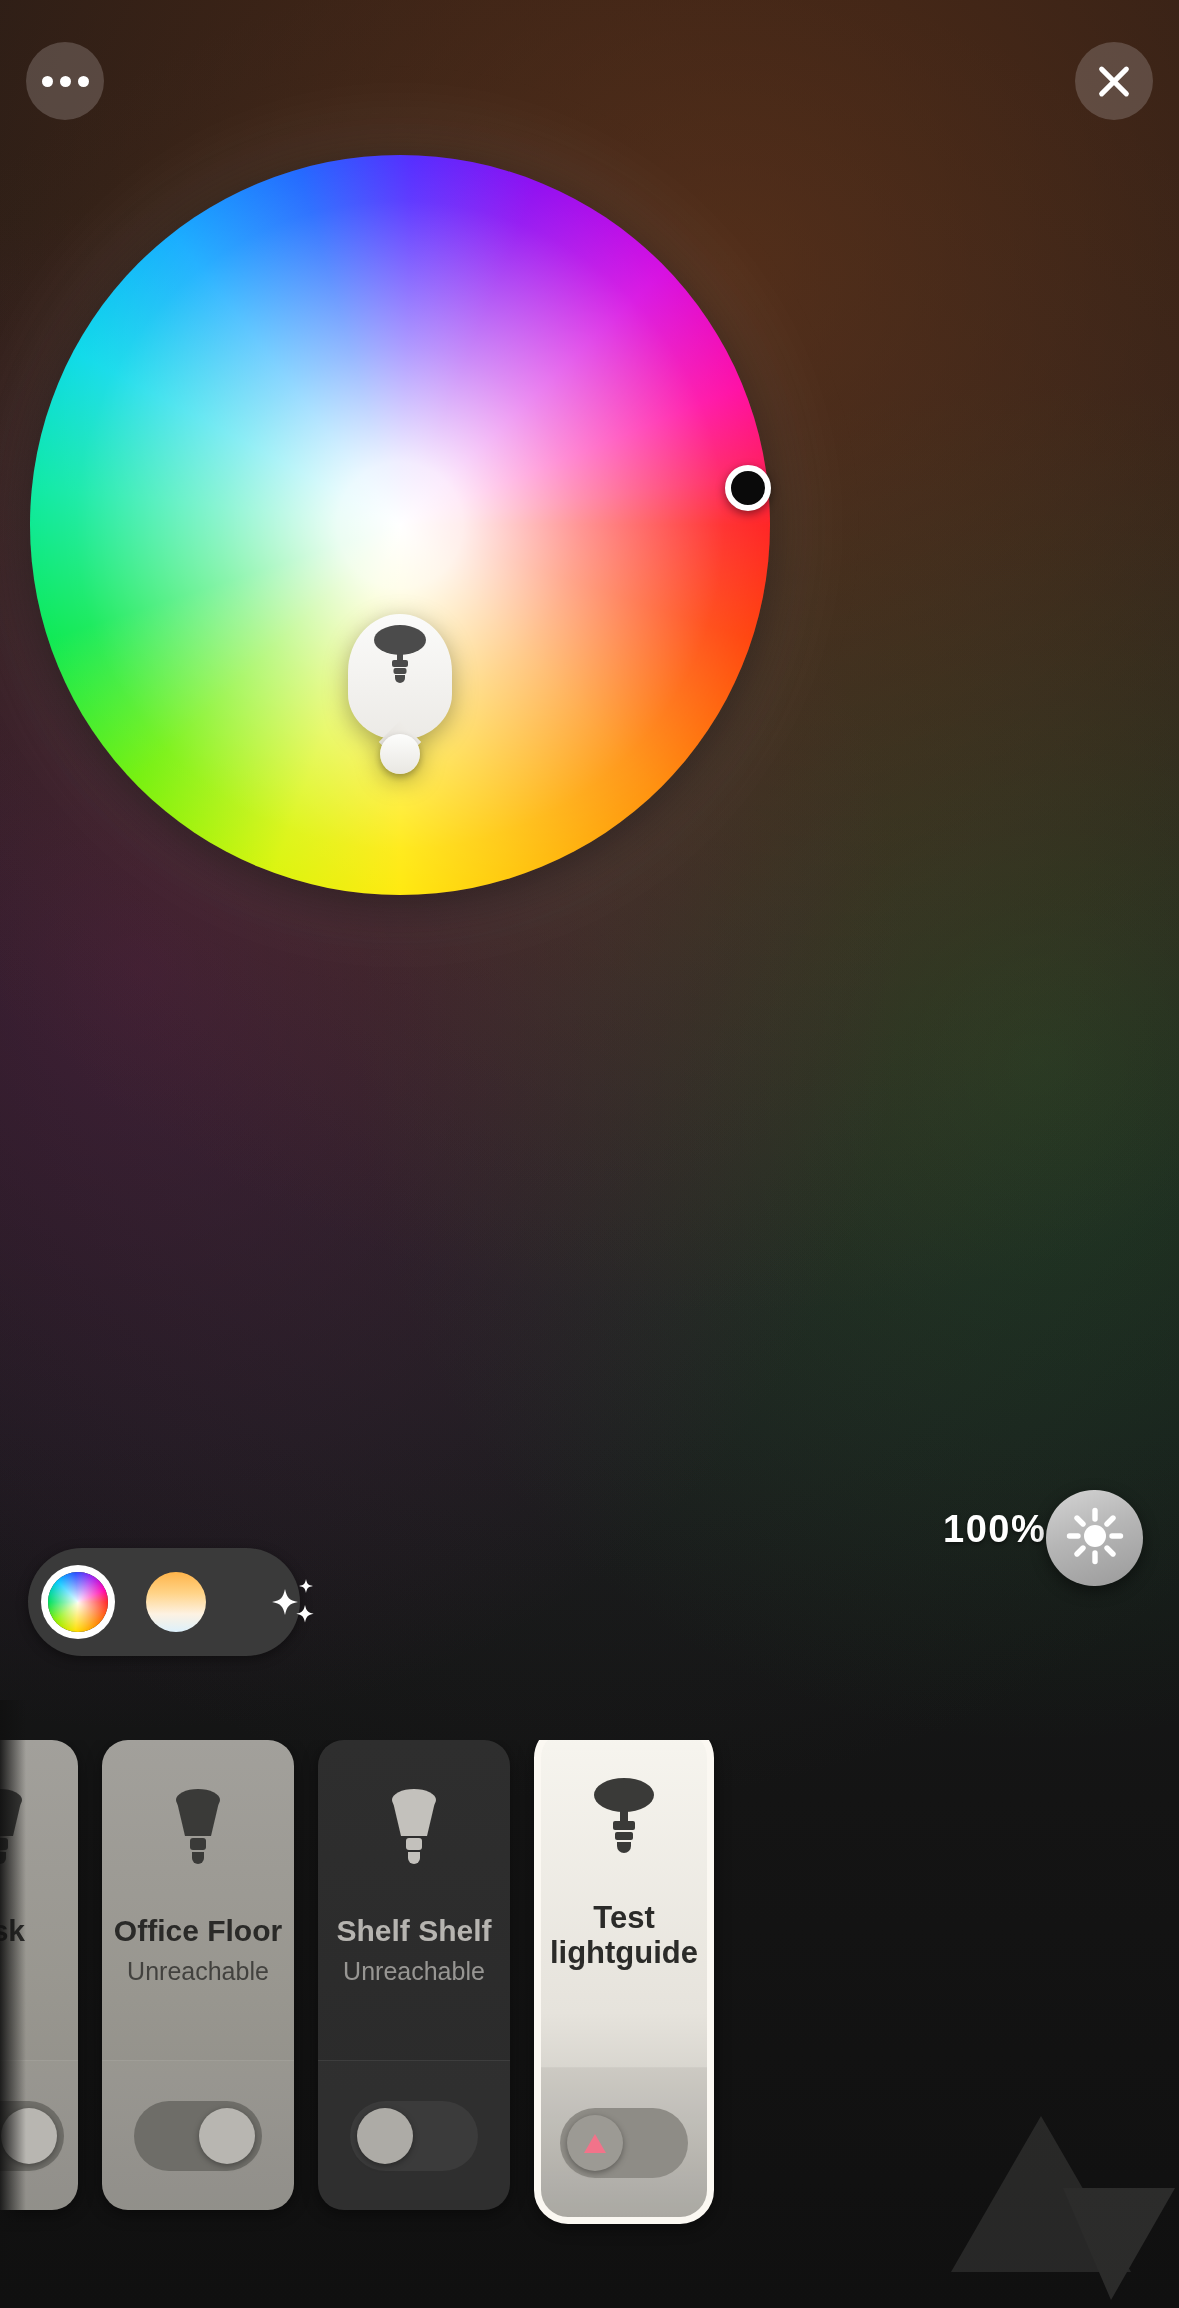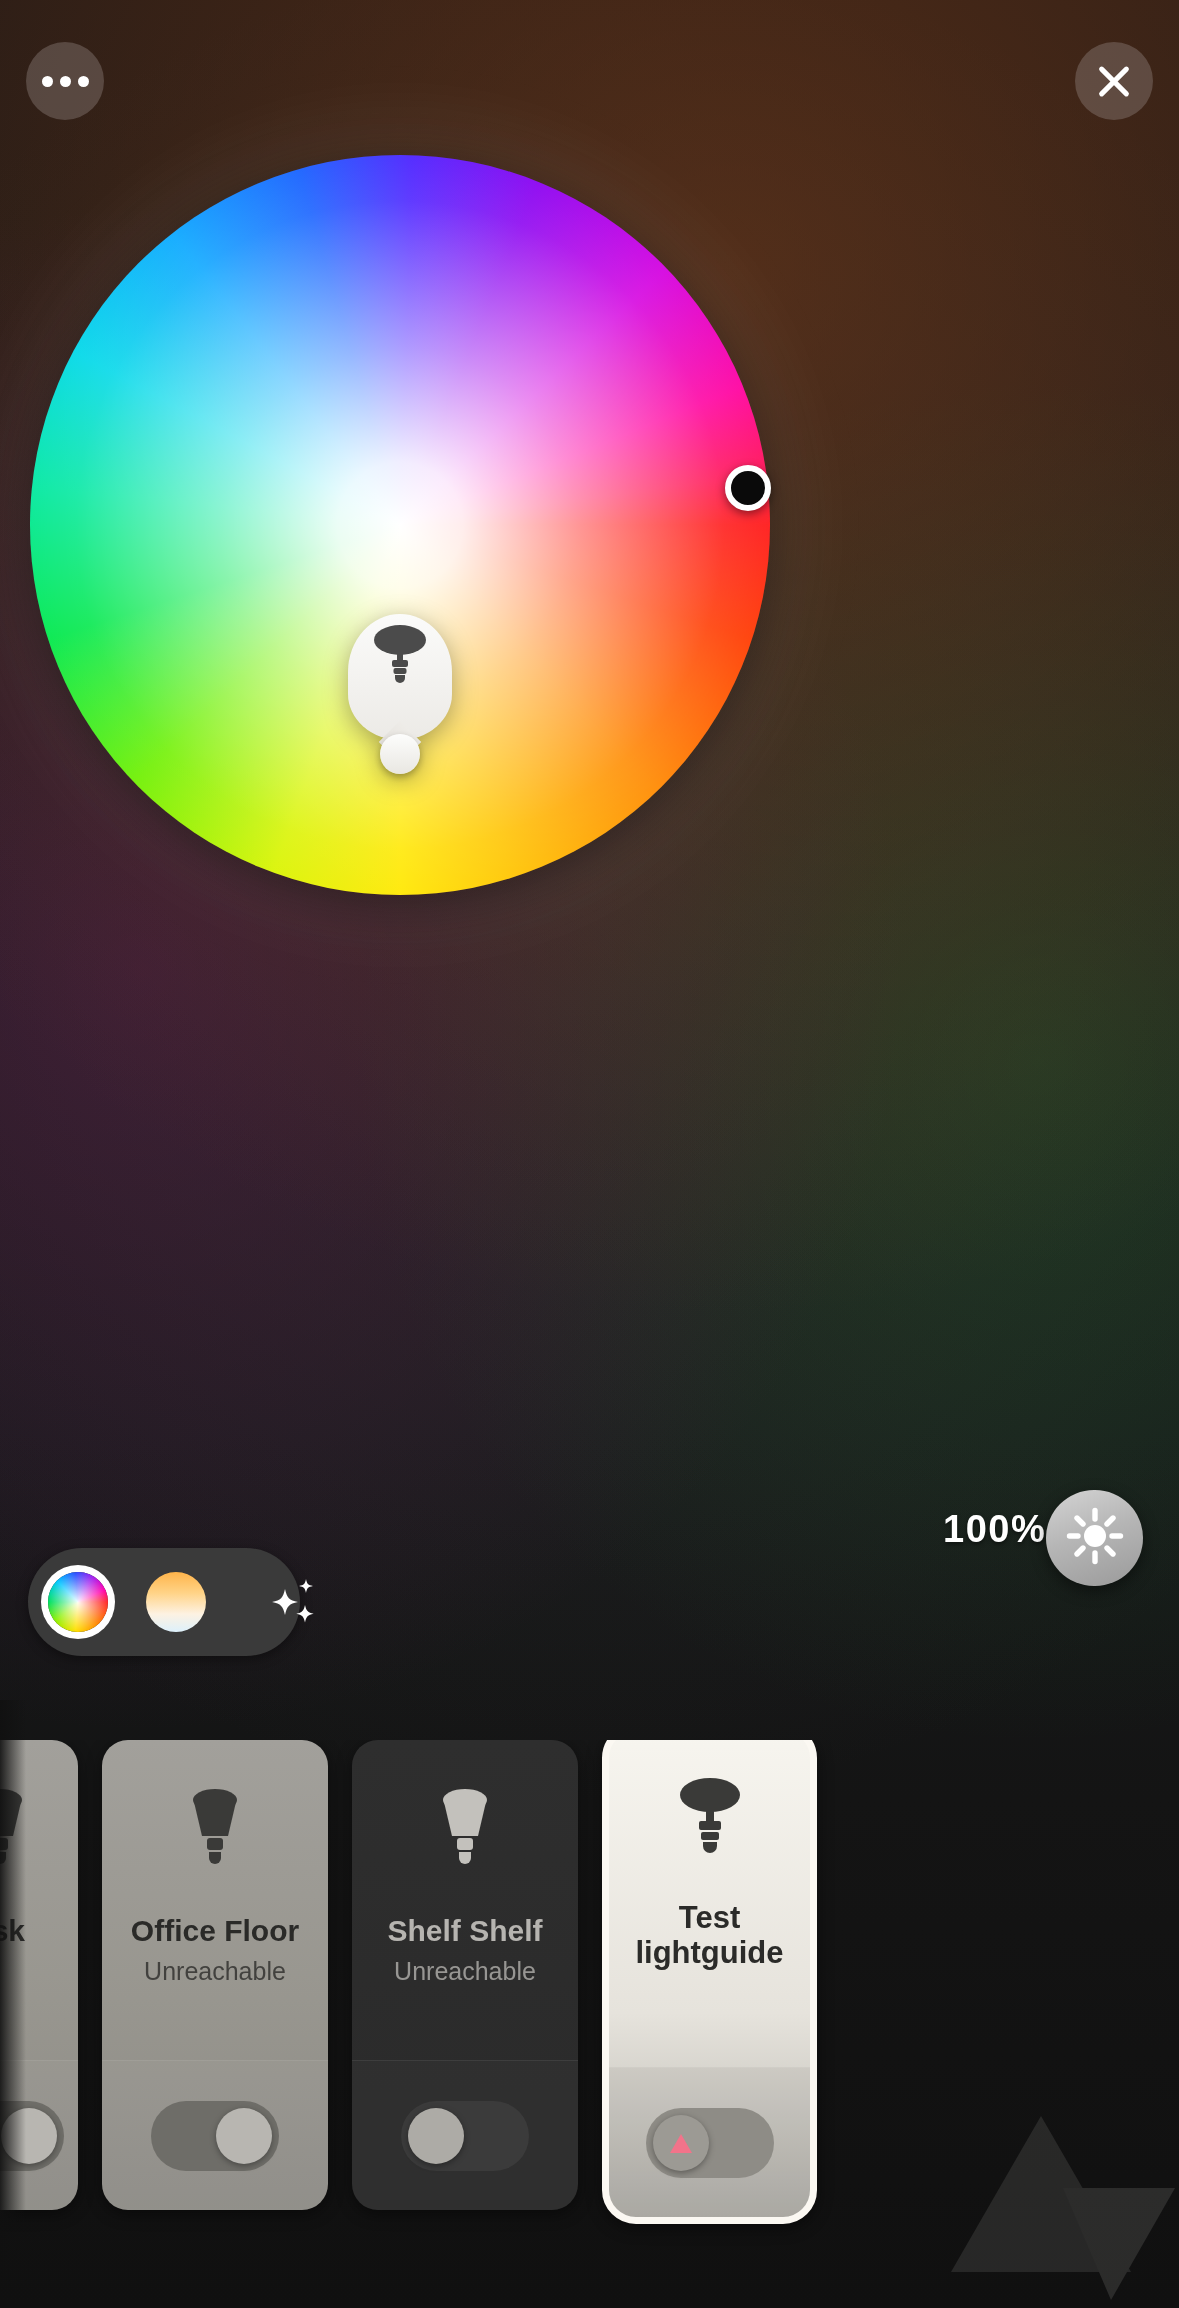--- a/index.html
+++ b/index.html
@@ -220,41 +220,41 @@
     top: 1740px;
     height: 568px;
     display: flex;
     align-items: flex-start;
     gap: 24px;
     padding-left: 0;
     overflow: hidden;
   }
   .card {
     flex: 0 0 auto;
-    width: 226px;
+    width: 192px;
     height: 470px;
     border-radius: 26px;
     display: flex; flex-direction: column;
     overflow: hidden;
     position: relative;
     cursor: pointer;
     box-shadow: 0 4px 16px rgba(0,0,0,0.45);
   }
   .card.light {
     background: linear-gradient(180deg,#a2a09b 0%, #98968f 55%, #8d8b85 100%);
     color: #2a2a28;
   }
   .card.dark {
     background: linear-gradient(180deg,#2e2e2e 0%, #2a2a2a 100%);
     color: #b6b4b0;
   }
   .card.selected {
     background: linear-gradient(180deg,#f7f5ef 0%, #e6e3dc 58%, #b4b2ac 100%);
     color: #2b2b29;
-    width: 215px;
+    width: 180px;
     height: 500px;
     border: 7px solid #fbf8f2;
     margin-top: -16px;
     border-radius: 34px;
   }
   .card.cut {
     width: 156px;
     margin-left: -78px;
   }
   .card-top {

